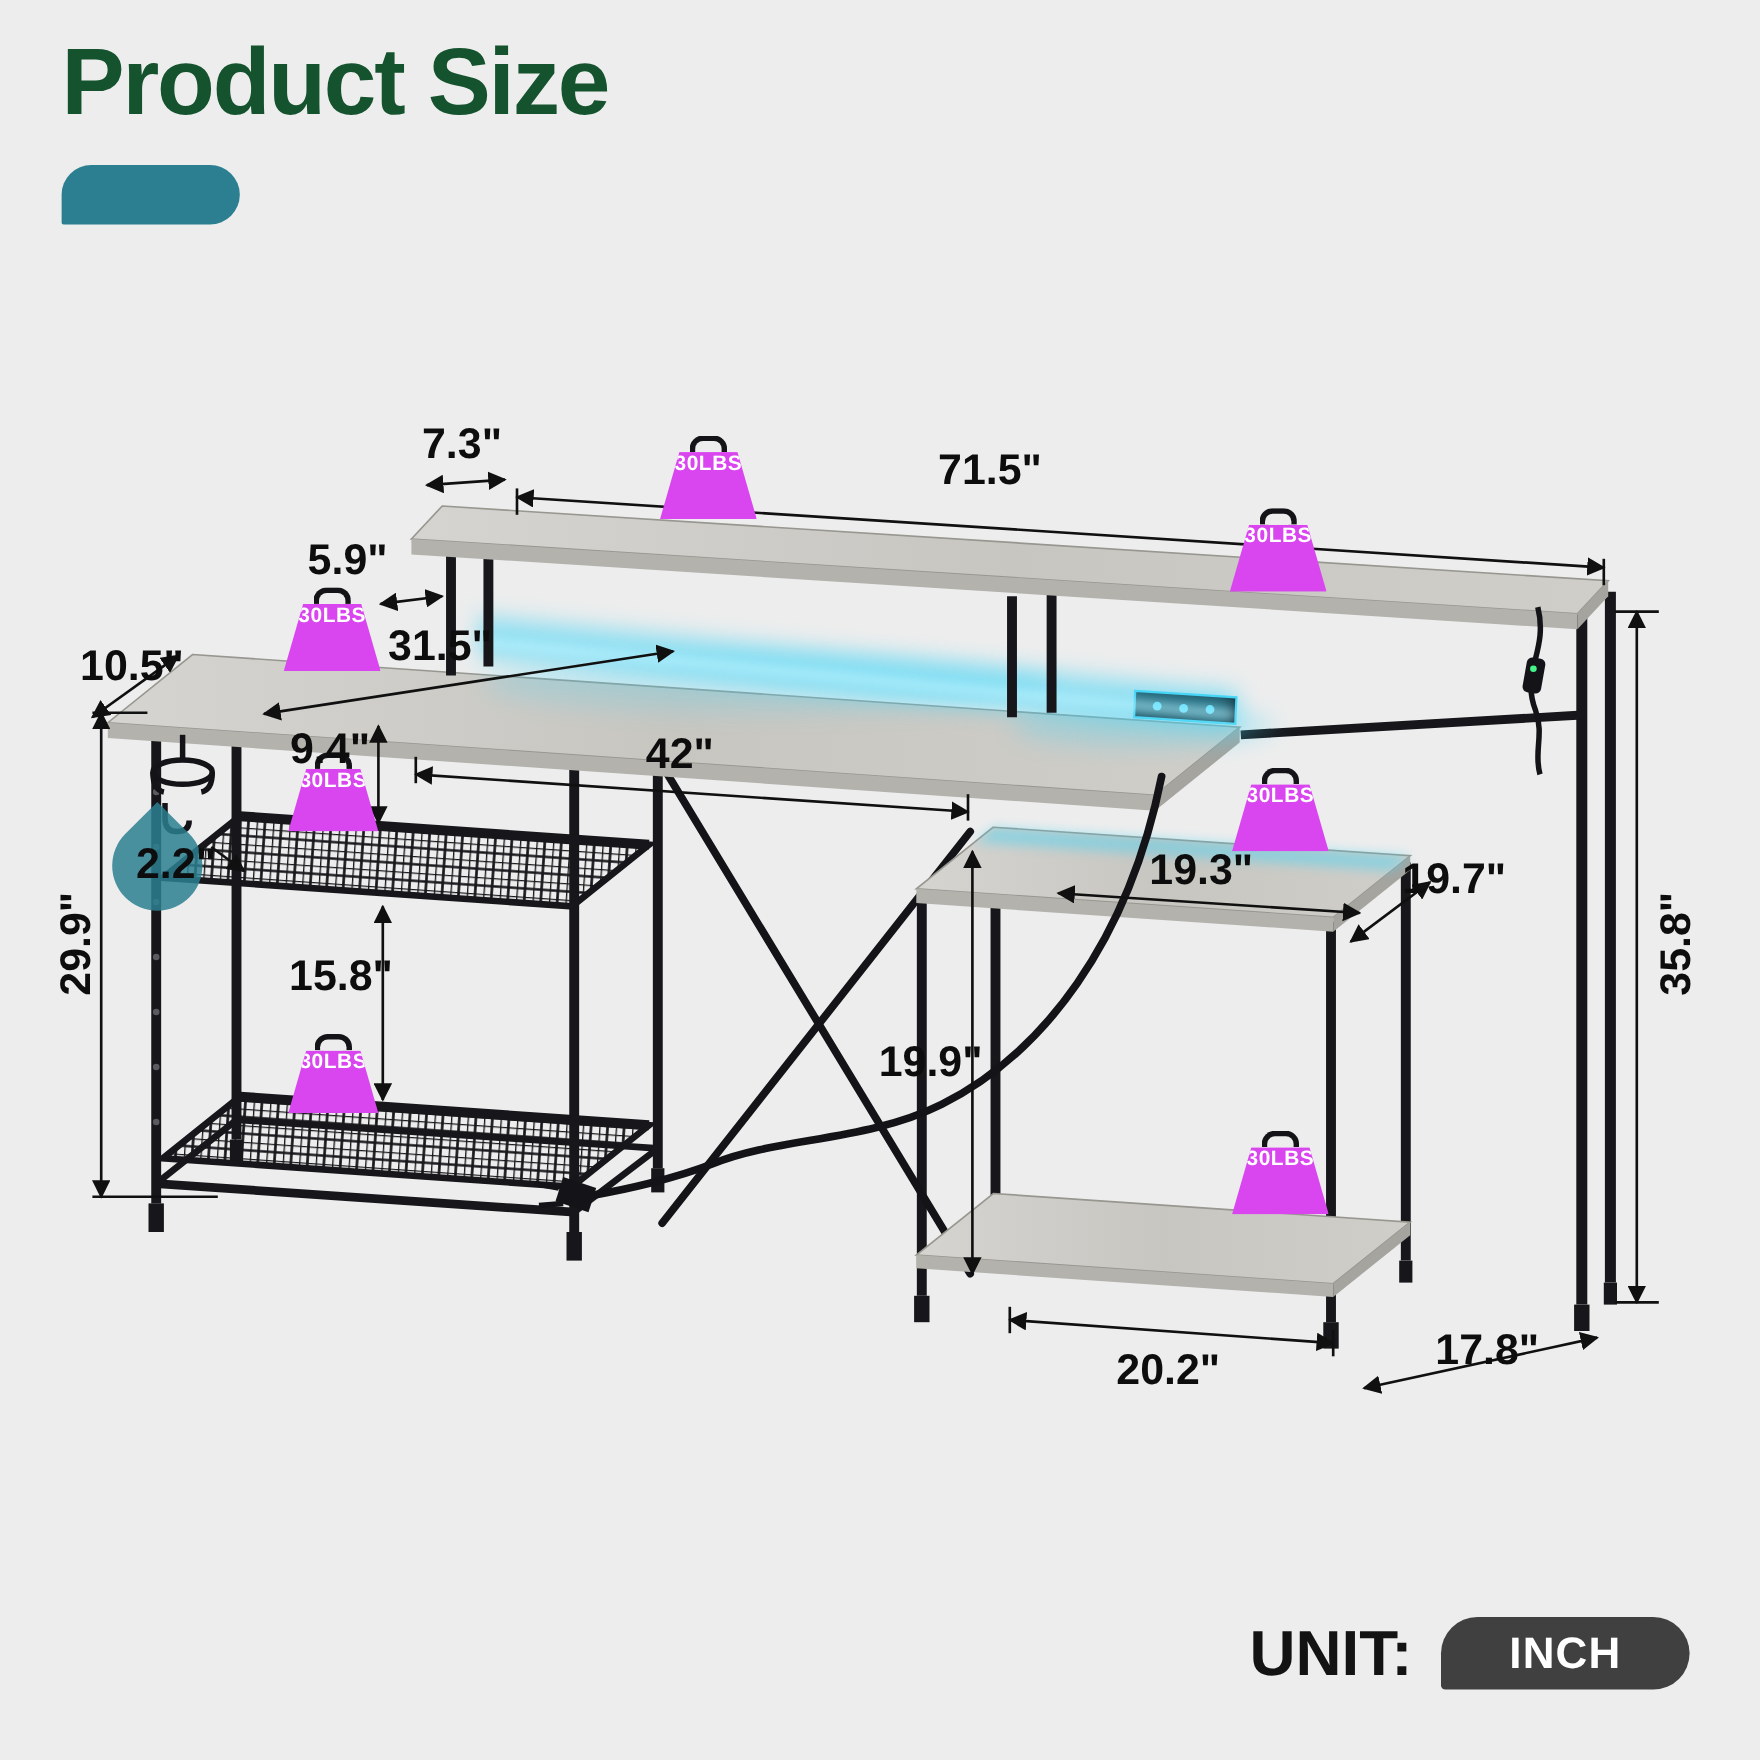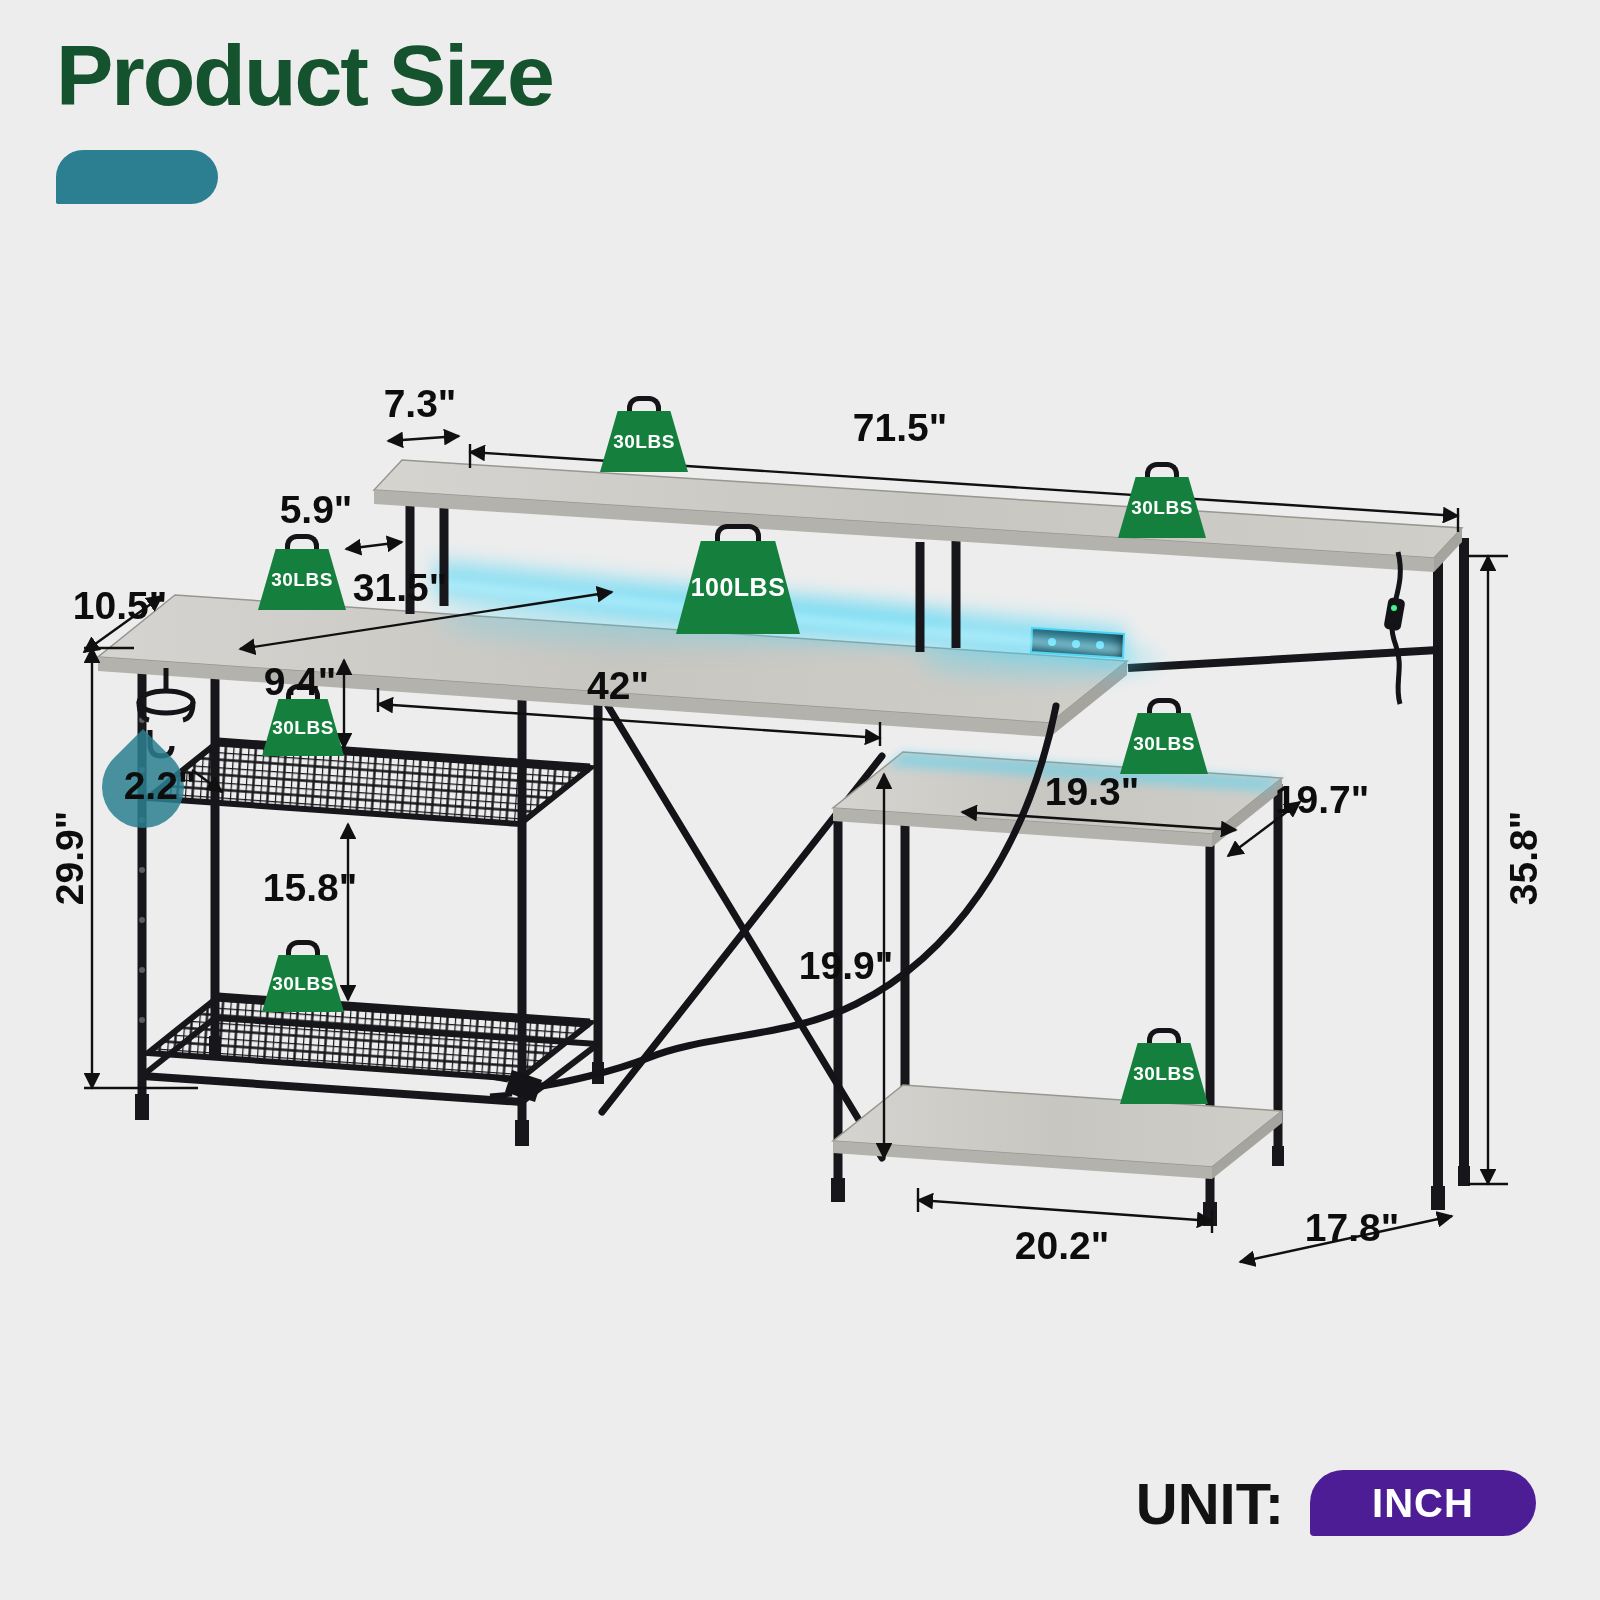--- a/index.html
+++ b/index.html
@@ -27,32 +27,32 @@
     font-size: 39px; font-weight: 800; color: #0d0d0d; white-space: nowrap;
   }
   .dim.rot { transform: translate(-50%, -50%) rotate(-90deg); }
 
   .weight { position: absolute; display: flex; flex-direction: column; align-items: center; }
   .w-handle {
     width: 34px; height: 15px; border: 5px solid #141418; border-bottom: none;
     border-radius: 12px 12px 0 0;
   }
   .w-body {
-    width: 100%; flex: 1; background: #15803d;
+    width: 100%; flex: 1; background: #d946ef;
     clip-path: polygon(20% 0, 80% 0, 100% 100%, 0 100%);
-    display: flex; align-items: center; justify-content: center;
+    display: flex; justify-content: center;
   }
   .w-body span { color: #ffffff; font-weight: 700; font-size: 19px; letter-spacing: .5px; }
   .weight.large .w-handle { width: 46px; height: 17px; }
   .weight.large .w-body span { font-size: 25px; }
 
   .unit-row { position: absolute; right: 64px; bottom: 63px; display: flex; gap: 26px; }
   .unit-label { font-size: 58px; font-weight: 800; color: #131313; }
   .unit-pill {
-    width: 226px; height: 66px; background: #4c1d95; border-radius: 33px 33px 33px 4px;
+    width: 226px; height: 66px; background: #404040; border-radius: 33px 33px 33px 4px;
     display: flex; align-items: center; justify-content: center;
     color: #fff; font-size: 40px; font-weight: 800; letter-spacing: 1px;
   }
 </style>
 </head>
 <body>
 
 <div class="canvas">
 
   <svg class="art" viewBox="0 0 1600 1600">
@@ -243,26 +243,20 @@
     <div class="w-body">
         <span>30LBS</span>
       </div>
   </div>
   <div class="weight" style="left:258px; top:534px; width:88px; height:76px;">
     <div class="w-handle"></div>
     <div class="w-body">
         <span>30LBS</span>
       </div>
   </div>
-  <div class="weight large" style="left:676px; top:524px; width:124px; height:110px;">
-    <div class="w-handle"></div>
-    <div class="w-body">
-        <span>100LBS</span>
-      </div>
-  </div>
   <div class="weight" style="left:262px; top:684px; width:82px; height:72px;">
     <div class="w-handle"></div>
     <div class="w-body">
         <span>30LBS</span>
       </div>
   </div>
   <div class="weight" style="left:262px; top:940px; width:82px; height:72px;">
     <div class="w-handle"></div>
     <div class="w-body">
         <span>30LBS</span>

